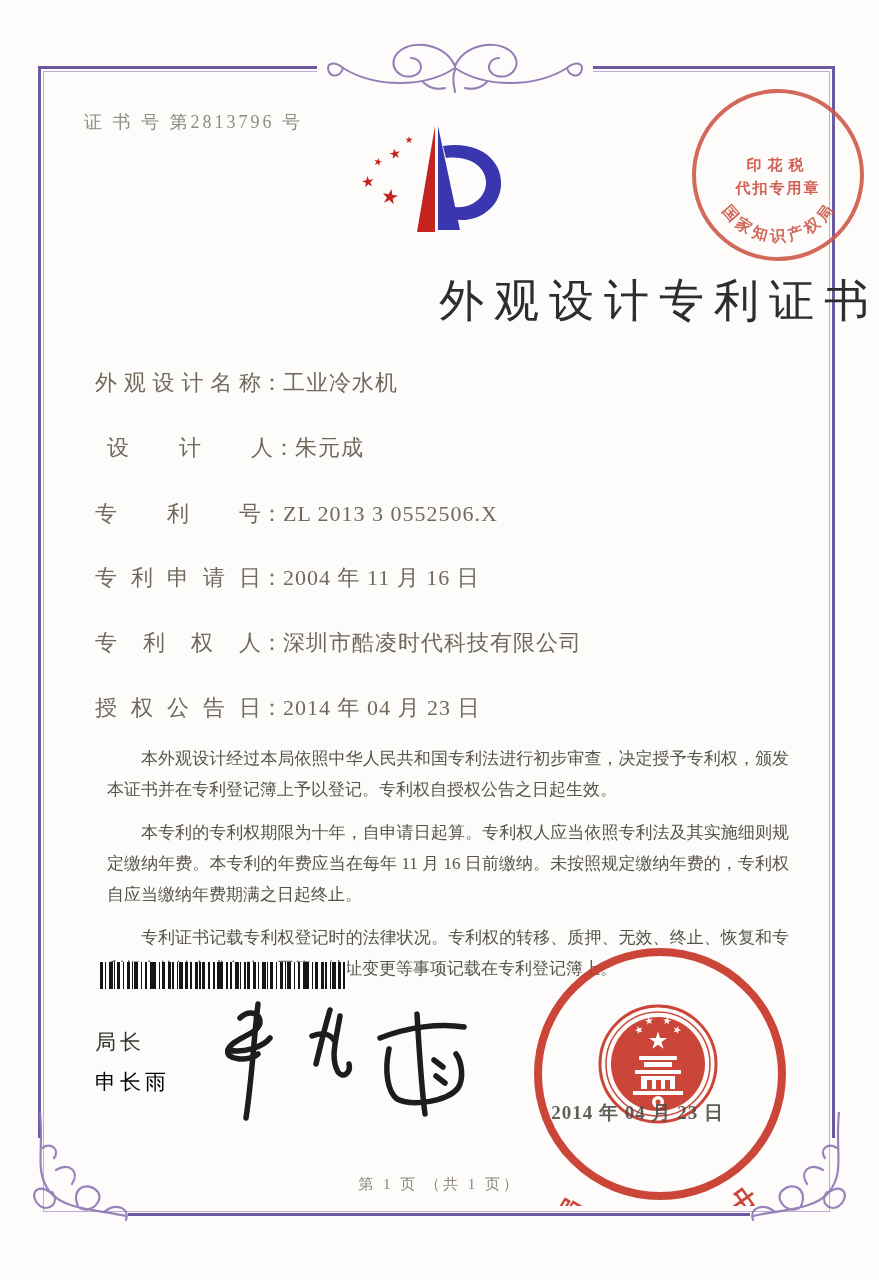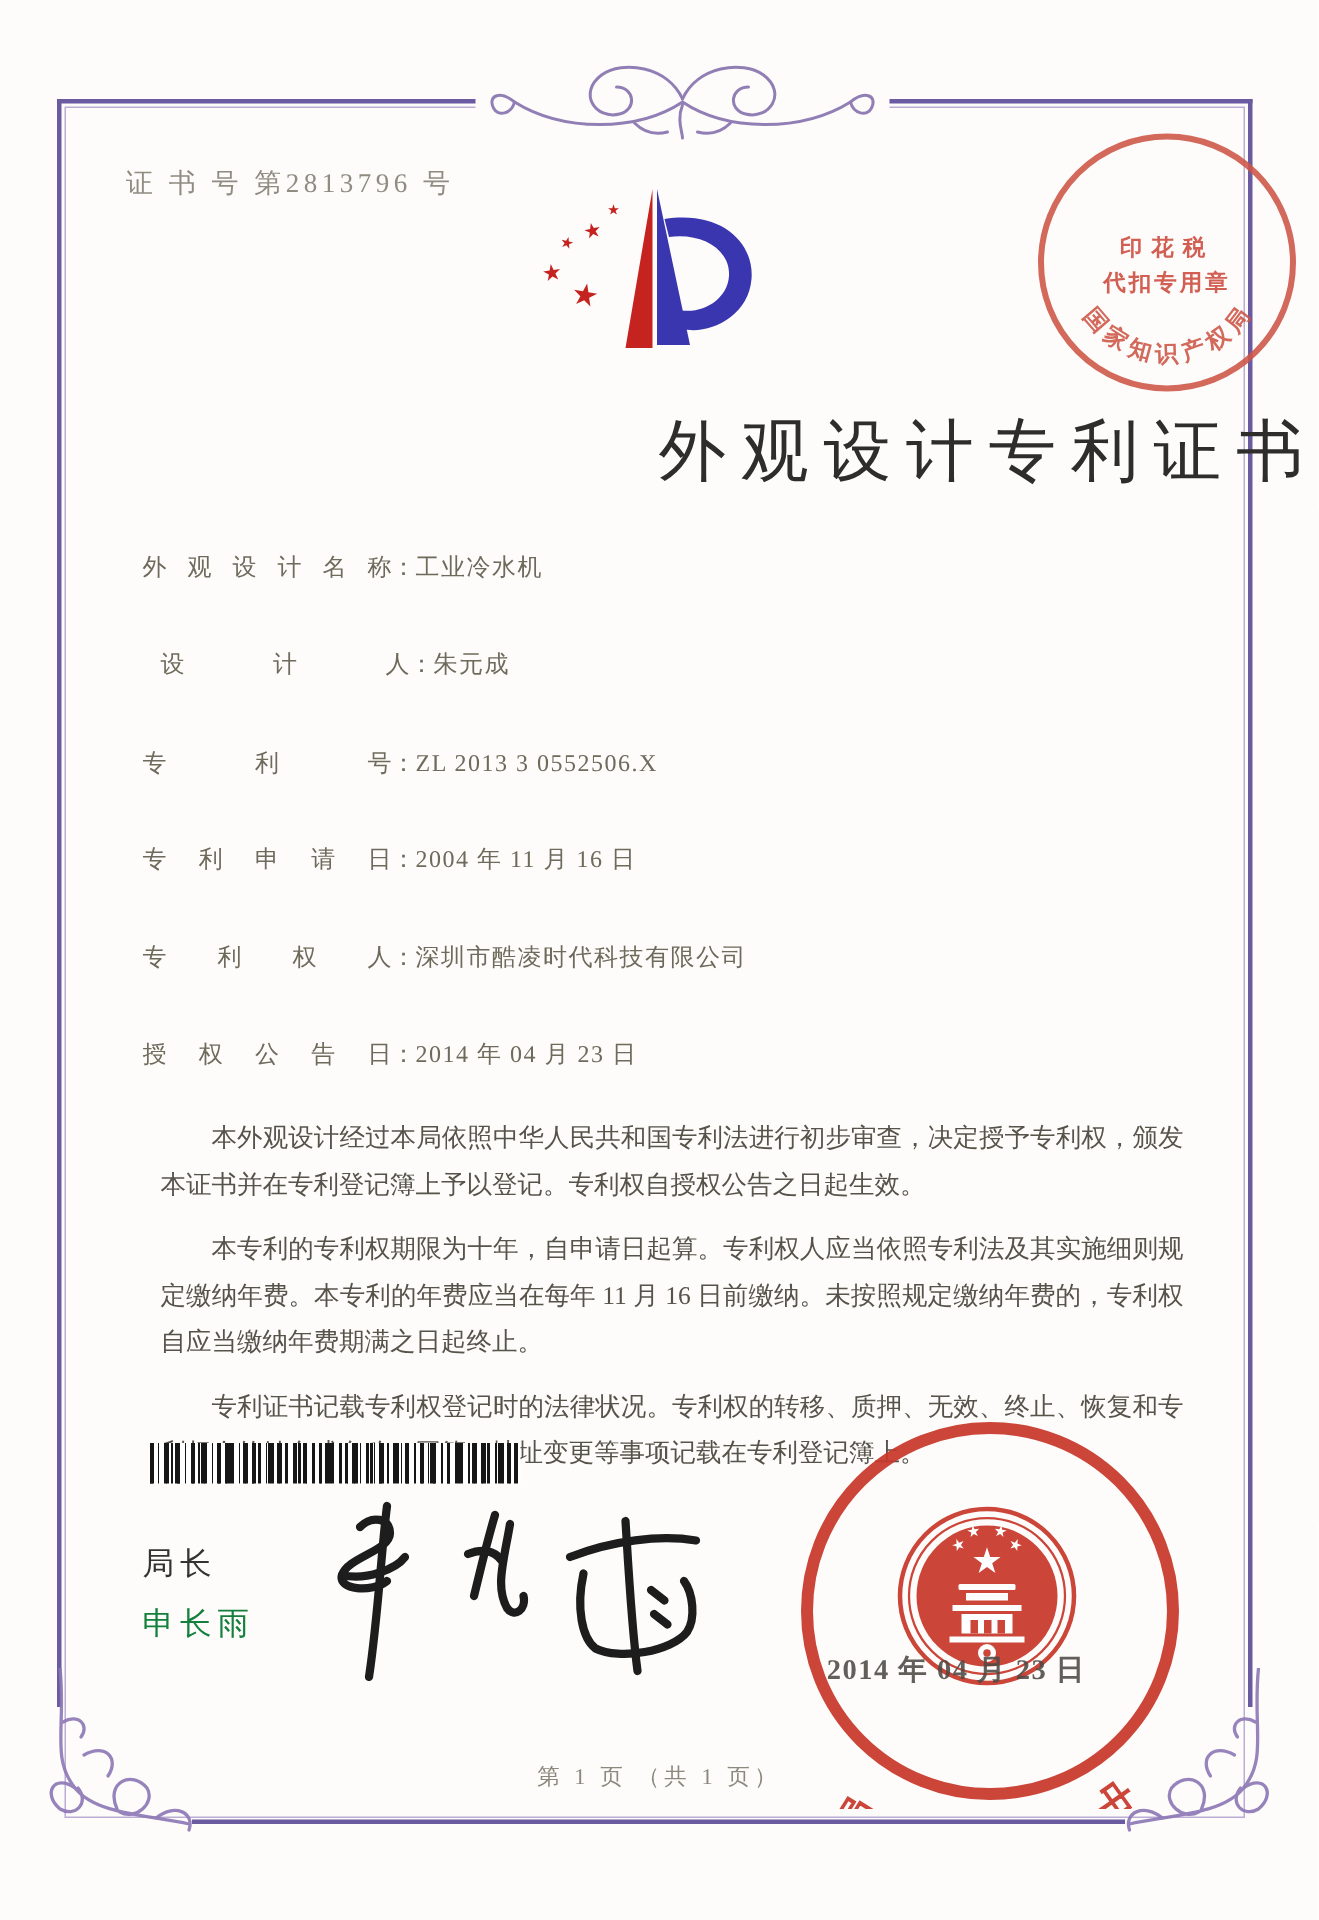--- a/index.html
+++ b/index.html
@@ -15,39 +15,39 @@
     border:1px solid #bcadd6;}
   .ornament{position:absolute;}
   
   .cert-no{position:absolute;left:84px;top:110px;font-size:18px;color:#8f8c82;
     letter-spacing:3px;}
   .logo{position:absolute;left:357px;top:124px;}
   .doc-title{position:absolute;left:0;top:241px;width:100%;text-align:right;
     font-size:45px;color:#2e2d2b;letter-spacing:10px;font-weight:normal;}
   
   .fields{position:absolute;left:95px;top:362px;width:700px;}
-  .field-row{position:absolute;left:0;font-size:16px;color:#6e6a5c;white-space:nowrap;}
+  .field-row{position:absolute;left:0;font-size:22px;color:#6e6a5c;white-space:nowrap;}
   .field-label{display:inline-block;width:166px;text-align:justify;text-align-last:justify;
     vertical-align:top;}
   .field-colon{display:inline-block;}
   .field-value{display:inline-block;letter-spacing:1px;}
   
   .body-text{position:absolute;left:95px;top:731px;width:706px;font-size:17px;
     line-height:31px;color:#56534a;text-align:justify;}
   .body-text p{margin:12px;text-indent:2em;}
   
   .barcode{position:absolute;left:100px;top:962px;width:247px;height:27px;
     background-color:#ffffff;
     background-image:
       repeating-linear-gradient(90deg,#161616 0 2px,transparent 2px 5px,#161616 5px 6px,transparent 6px 9px),
       repeating-linear-gradient(90deg,#161616 0 3px,transparent 3px 4px,transparent 4px 11px,#161616 11px 13px,transparent 13px 17px);
   }
   
   .director-title{position:absolute;left:95px;top:1028px;font-size:21px;color:#34332f;letter-spacing:4px;}
-  .director-name{position:absolute;left:95px;top:1068px;font-size:21px;color:#15803d;letter-spacing:4px;}
+  .director-name{position:absolute;left:95px;top:1068px;font-size:21px;color:#000000;letter-spacing:4px;}
   .signature{position:absolute;left:212px;top:996px;}
   
   .office-seal{position:absolute;left:528px;top:942px;opacity:.93;}
   .seal-date{position:absolute;left:545px;top:1100px;width:185px;font-size:19px;
     font-weight:bold;color:#4d4a45;letter-spacing:1px;text-align:center;opacity:.88;}
   .tax-seal{position:absolute;left:683px;top:80px;opacity:.88;}
   
   .page-no{position:absolute;left:0;top:1159px;width:100%;text-align:center;
     font-size:15px;color:#8b887d;letter-spacing:3px;margin-top:16px;}
   .hidden-defs{position:absolute;width:0;height:0;overflow:hidden;}

